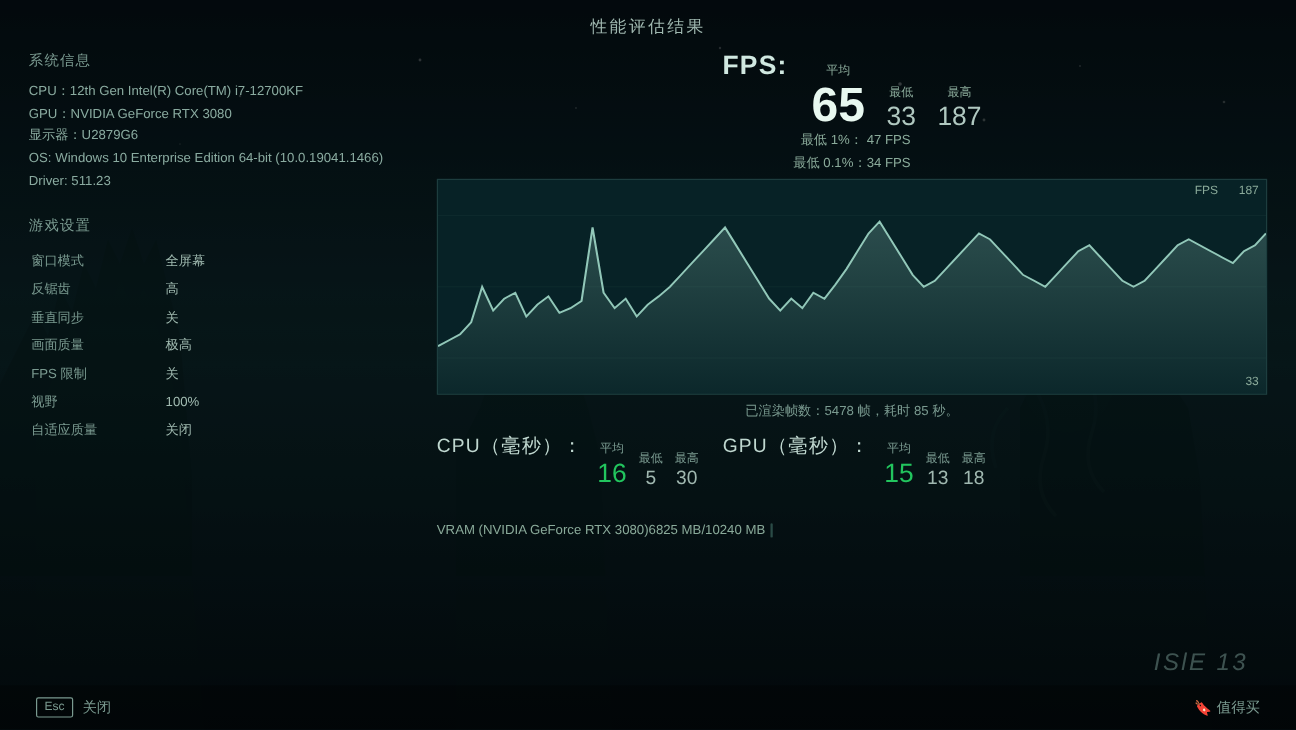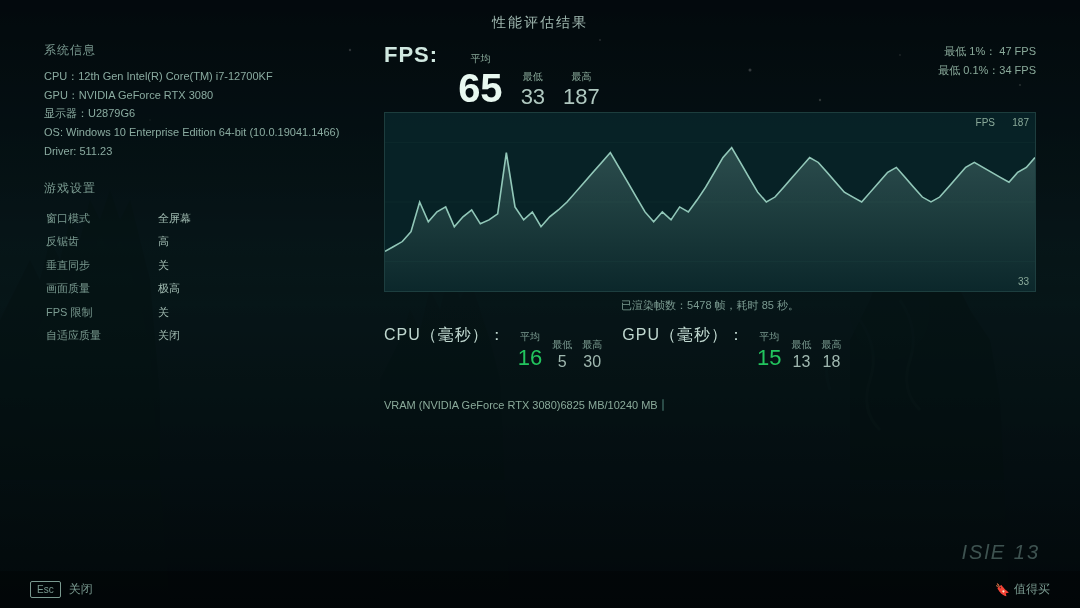--- a/index.html
+++ b/index.html
@@ -51,21 +51,21 @@
       text-align: center;
       font-size: 14px;
       color: #a0b8b0;
       padding: 14px 0 10px;
       letter-spacing: 2px;
     }
 
     
     .main-layout {
       display: flex;
-      padding: 0 44px;
+      padding: 0 24px;
       gap: 20px;
     }
 
     
     .left-panel {
       width: 320px;
       flex-shrink: 0;
     }
 
     .section-title {
@@ -111,23 +111,24 @@
 
     
     .right-panel {
       flex: 1;
       min-width: 0;
     }
 
     
     .fps-header {
       display: flex;
-      align-items: flex-start;
+      align-items: center;
       justify-content: space-between;
       margin-bottom: 4px;
+      flex-direction: column;
     }
 
     .fps-main {
       display: flex;
       align-items: baseline;
       gap: 20px;
     }
 
     .fps-label {
       font-size: 22px;
@@ -446,20 +447,24 @@
               </tr>
               <tr>
                 <td>画面质量</td>
                 <td>极高</td>
               </tr>
               <tr>
                 <td>FPS 限制</td>
                 <td>关</td>
               </tr>
               <tr>
+                <td>视野</td>
+                <td>100%</td>
+              </tr>
+              <tr>
                 <td>自适应质量</td>
                 <td>关闭</td>
               </tr>
             </tbody>
         </table>
       </div>
     </div>
 
     <div class="right-panel">
 

